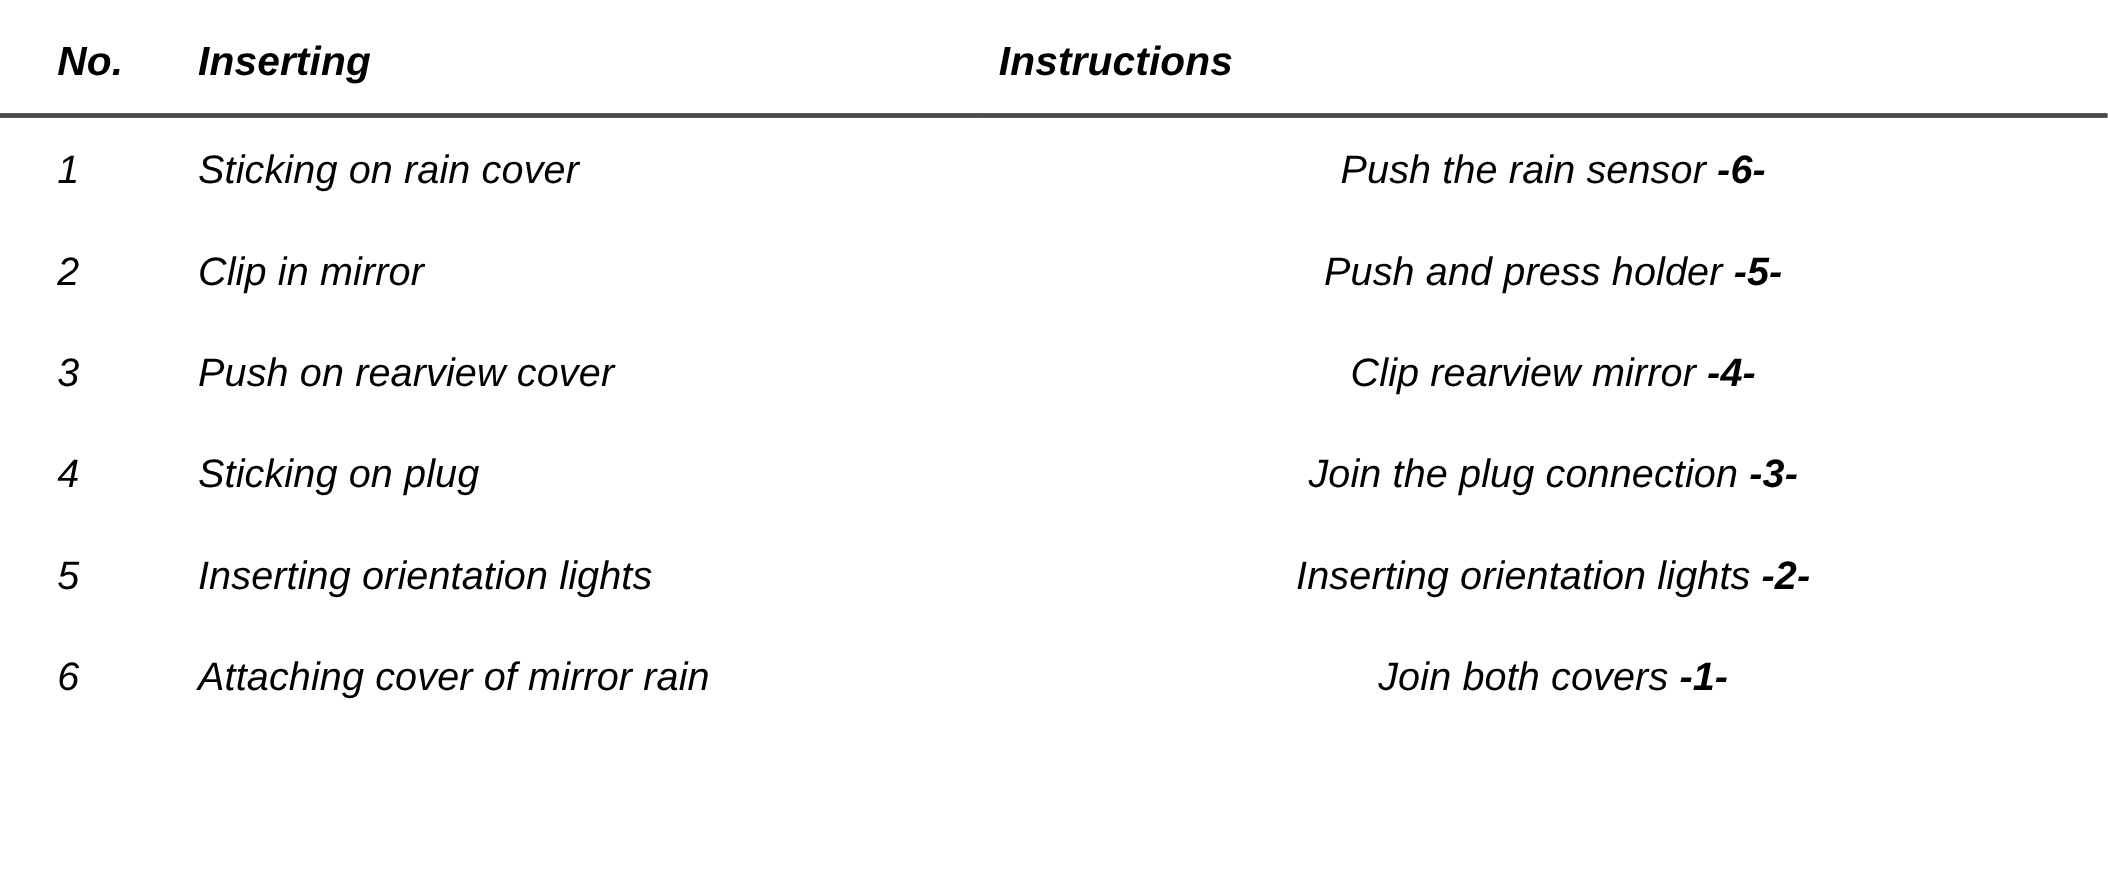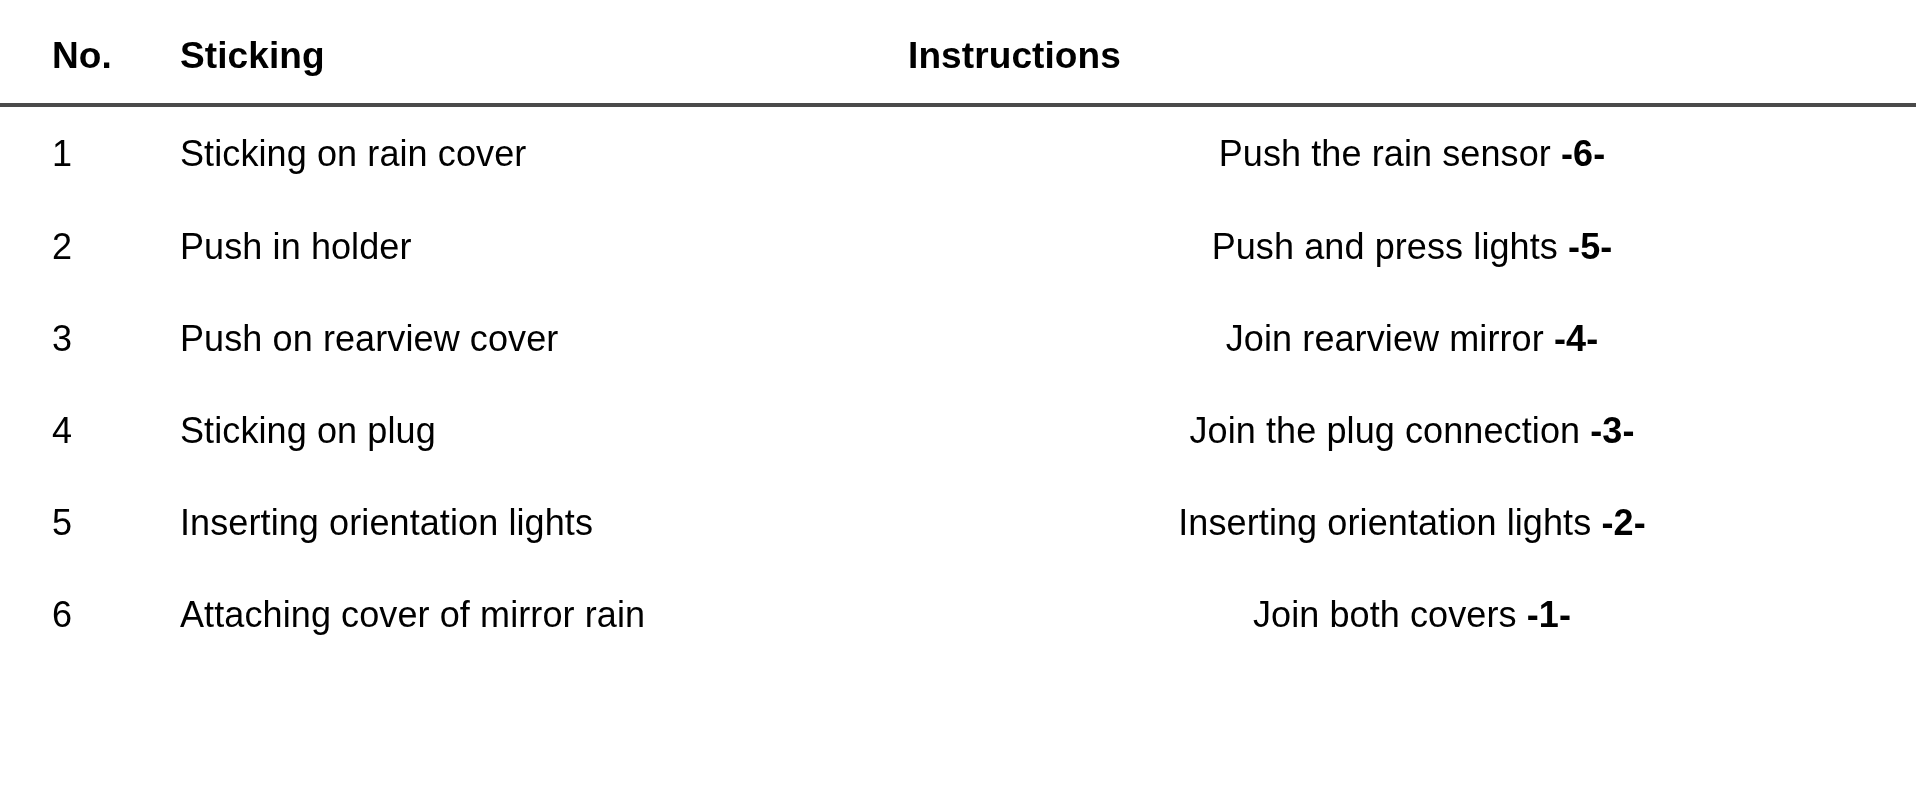--- a/index.html
+++ b/index.html
@@ -12,20 +12,21 @@
     height: 804px;
     font-family: "Liberation Sans", sans-serif;
     color: #000000;
     -webkit-font-smoothing: antialiased;
   }
   .table-wrap {
     position: relative;
     width: 1572px;
     height: 804px;
     box-sizing: border-box;
+    font-style: italic;
   }
   table.proc-table {
     width: 1916px;
     border-collapse: collapse;
     table-layout: fixed;
   }
   col.c-no    { width: 140px; }
   col.c-proc  { width: 748px; }
   col.c-instr { width: 1028px; }
 
@@ -75,39 +76,39 @@
 <div class="table-wrap">
   <table class="proc-table">
     <colgroup>
       <col class="c-no">
       <col class="c-proc">
       <col class="c-instr">
     </colgroup>
     <thead>
       <tr class="head-row">
         <th class="cell-no">No.</th>
-        <th class="cell-proc">Sticking</th>
+        <th class="cell-proc">Inserting</th>
         <th class="cell-instr">Instructions</th>
       </tr>
     </thead>
     <tbody>
       <tr>
         <td class="cell-no">1</td>
         <td class="cell-proc">Sticking on rain cover</td>
         <td class="cell-instr"><span>Push the rain sensor</span> <span class="ref">-6-</span></td>
       </tr>
       <tr>
         <td class="cell-no">2</td>
-        <td class="cell-proc">Push in holder</td>
-        <td class="cell-instr"><span>Push and press lights</span> <span class="ref">-5-</span></td>
+        <td class="cell-proc">Clip in mirror</td>
+        <td class="cell-instr"><span>Push and press holder</span> <span class="ref">-5-</span></td>
       </tr>
       <tr>
         <td class="cell-no">3</td>
         <td class="cell-proc">Push on rearview cover</td>
-        <td class="cell-instr"><span>Join rearview mirror</span> <span class="ref">-4-</span></td>
+        <td class="cell-instr"><span>Clip rearview mirror</span> <span class="ref">-4-</span></td>
       </tr>
       <tr>
         <td class="cell-no">4</td>
         <td class="cell-proc">Sticking on plug</td>
         <td class="cell-instr"><span>Join the plug connection</span> <span class="ref">-3-</span></td>
       </tr>
       <tr>
         <td class="cell-no">5</td>
         <td class="cell-proc">Inserting orientation lights</td>
         <td class="cell-instr"><span>Inserting orientation lights</span> <span class="ref">-2-</span></td>

